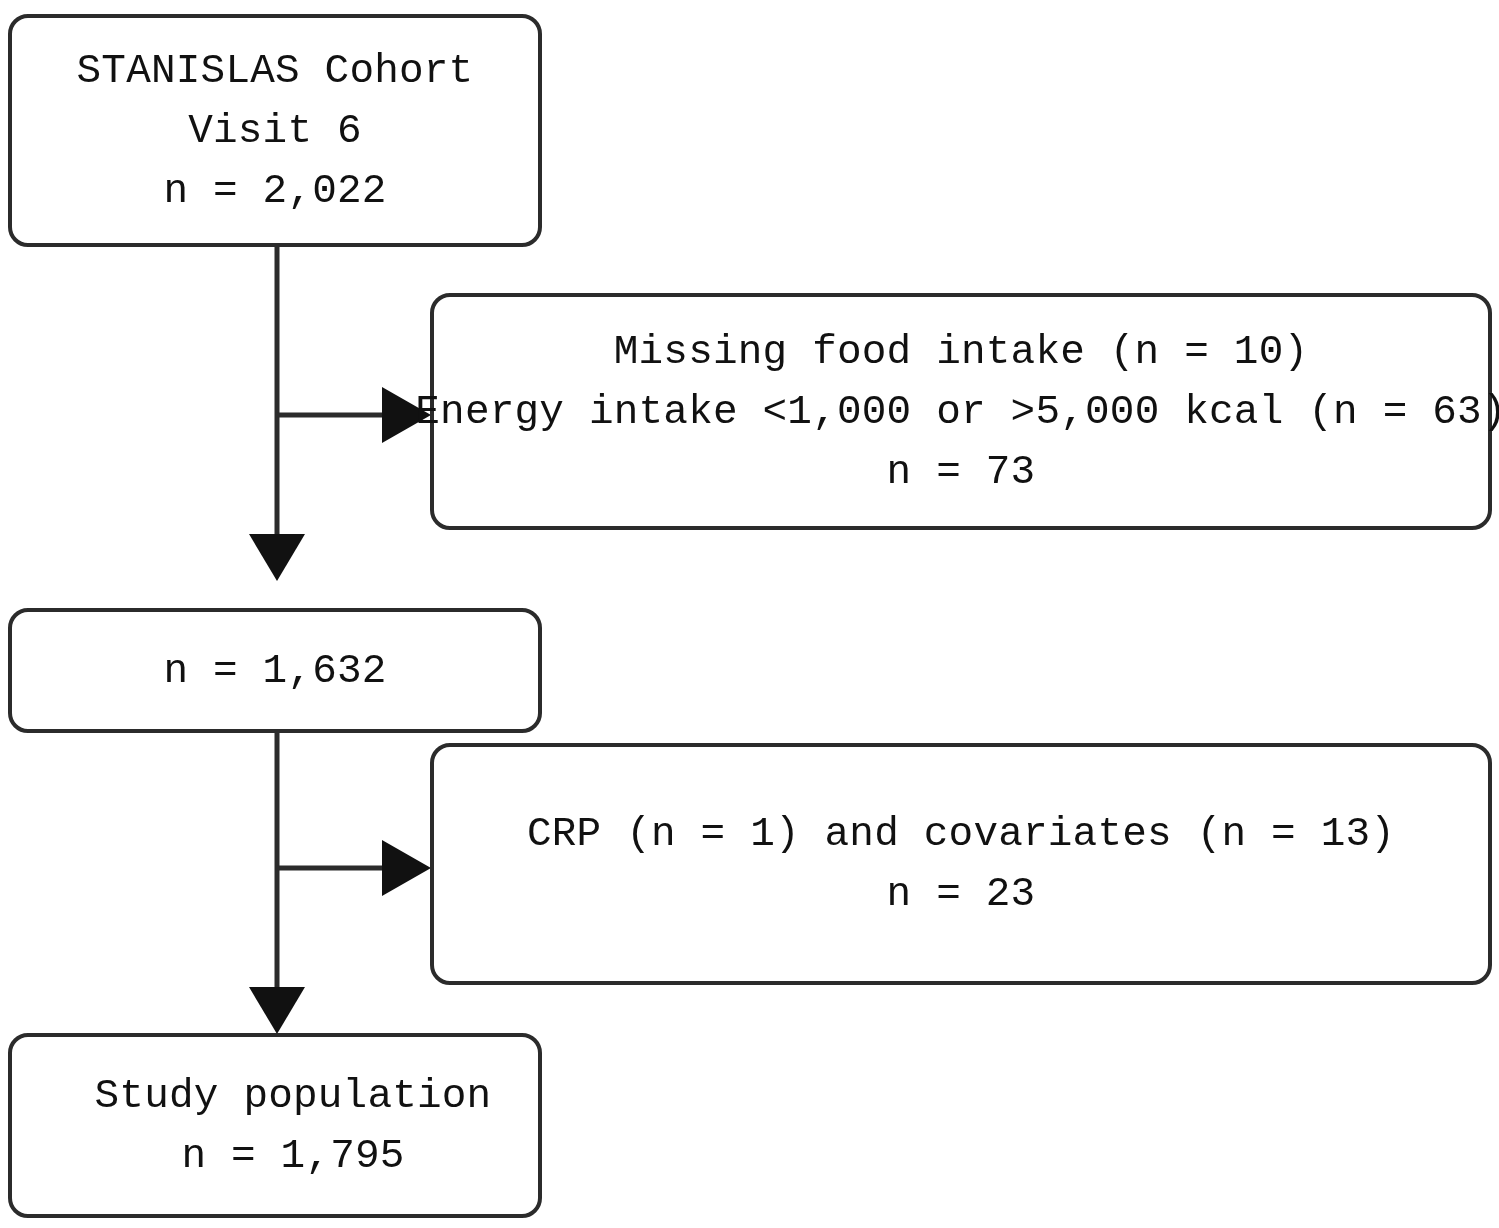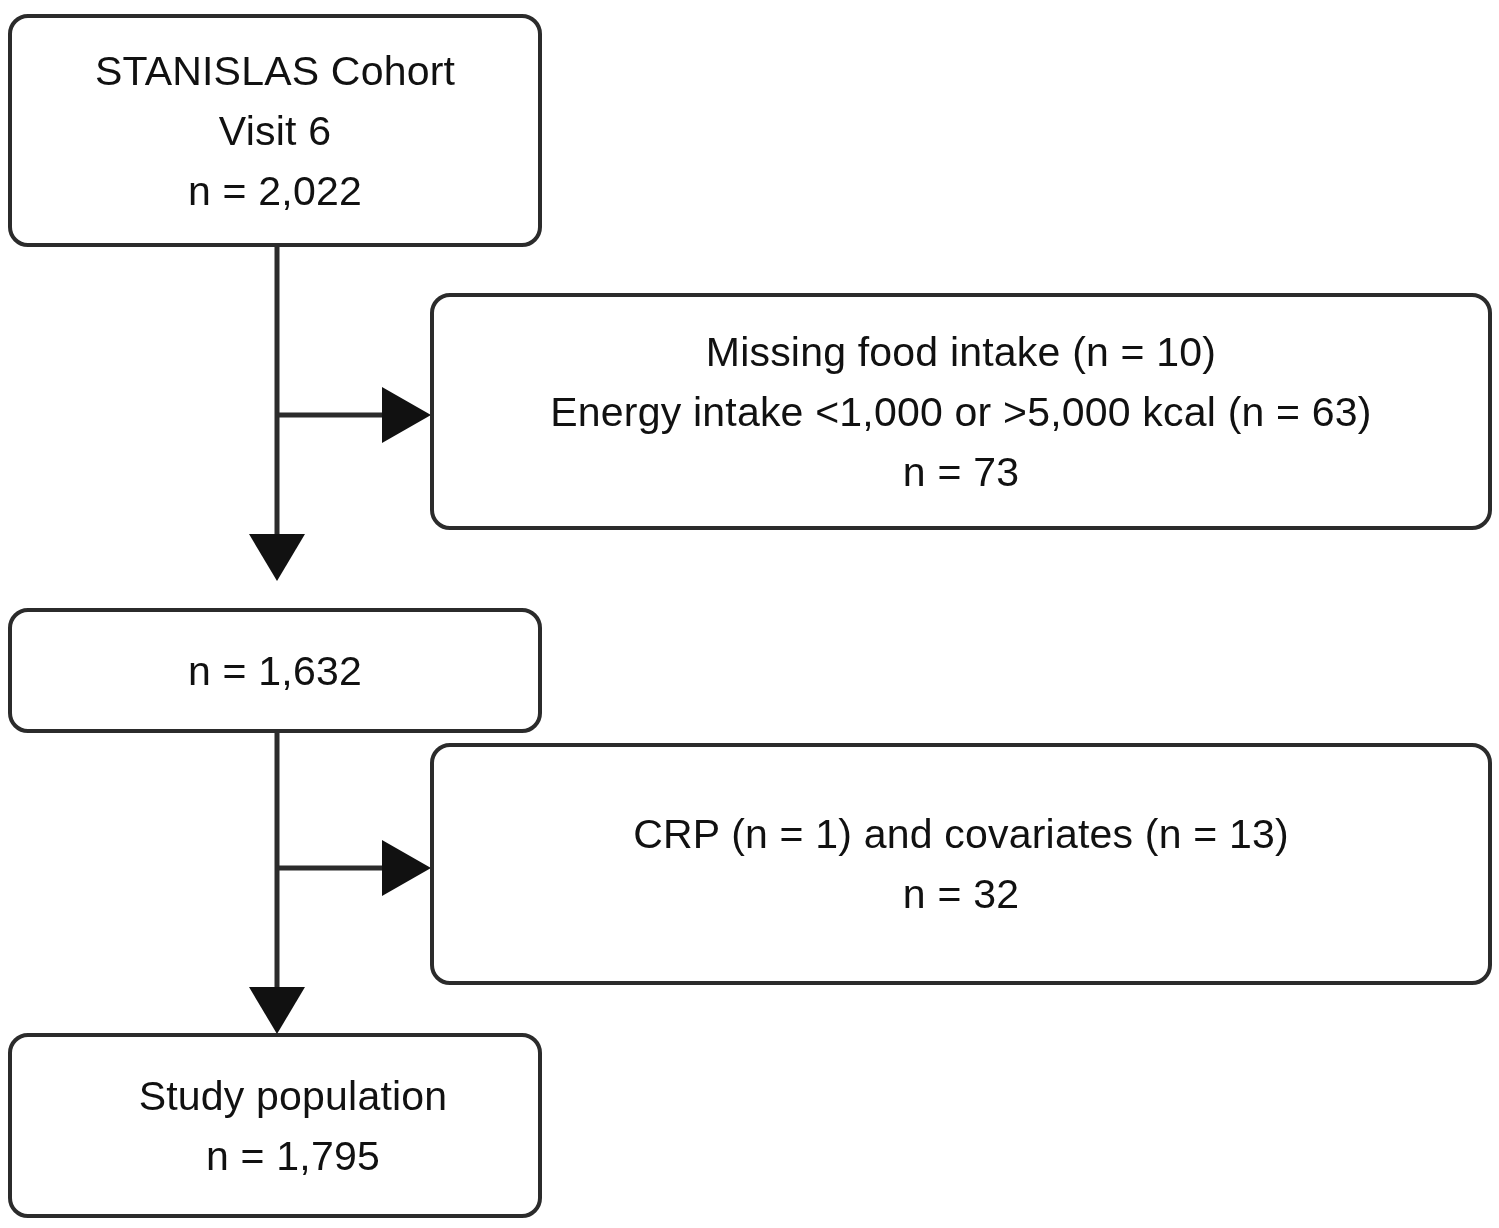--- a/index.html
+++ b/index.html
@@ -7,21 +7,21 @@
     margin: 0;
     padding: 0;
     background: #ffffff;
   }
   #canvas {
     position: relative;
     width: 1499px;
     height: 1228px;
     background: #ffffff;
     overflow: hidden;
-    font-family: Liberation Sans, sans-serif;
+    font-family: Liberation Mono, monospace;
   }
 
   
   .node {
     position: absolute;
     box-sizing: border-box;
     border: 4px solid #2b2b2b;
     border-radius: 20px;
     background: #ffffff;
     display: flex;
@@ -92,21 +92,21 @@
     <span class="line">Energy intake &lt;1,000 or &gt;5,000 kcal (n = 63)</span>
     <span class="line">n = 73</span>
   </div>
 
   <div class="node" id="node-remaining">
     <span class="line">n = 1,632</span>
   </div>
 
   <div class="node" id="node-excluded-2">
     <span class="line">CRP (n = 1) and covariates (n = 13)</span>
-    <span class="line">n = 32</span>
+    <span class="line">n = 23</span>
   </div>
 
   <div class="node" id="node-study-pop">
     <span class="line">Study population</span>
     <span class="line">n = 1,795</span>
   </div>
 
 </div>
 
 </body></html>

